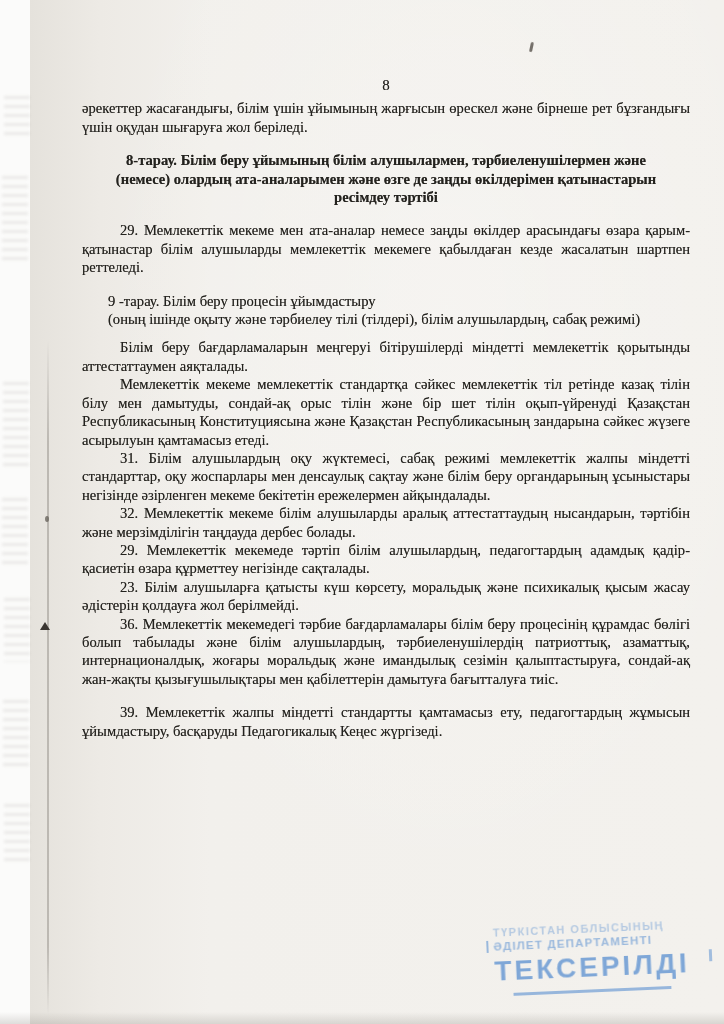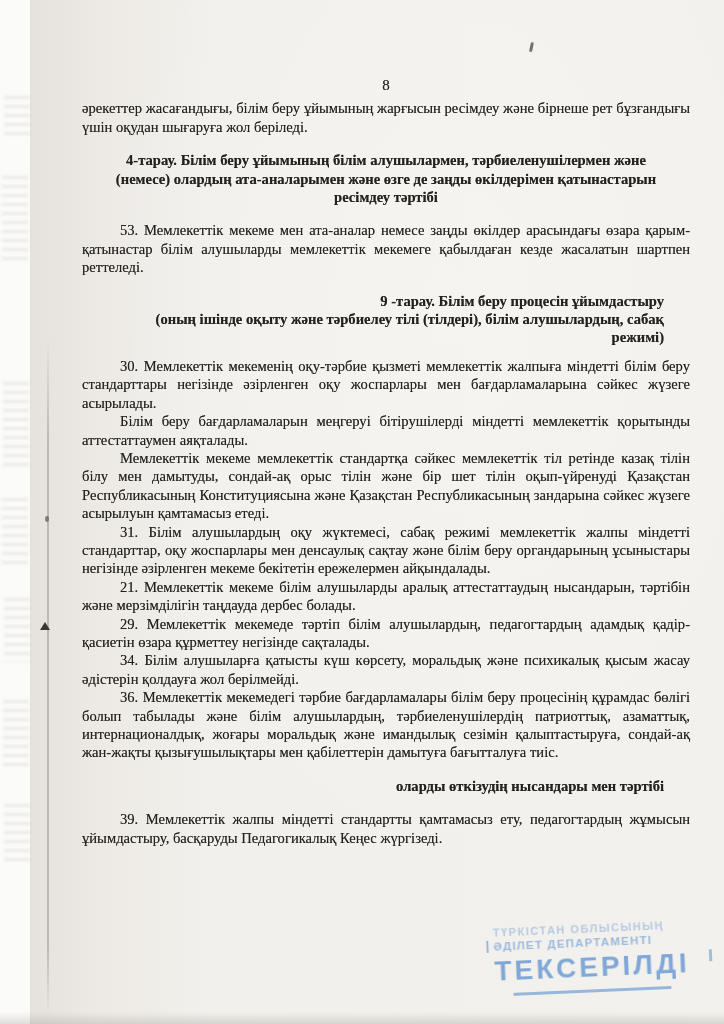--- a/index.html
+++ b/index.html
@@ -39,21 +39,21 @@
     text-shadow:0 0 .5px rgba(35,30,25,.55);
   }
   .page-num{text-align:center;font-size:15px;margin-bottom:5px;text-indent:0;}
   p{margin:0;}
   .para{text-indent:38px;}
   .chapter{
     font-weight:bold;text-align:center;text-indent:0;
     margin:15px 26px 15px 26px;
   }
   .chapter-tight{margin-bottom:10px;}
-  .ch-line{text-align:right;font-weight:bold;}
+  .ch-line{text-align:left;font-weight:normal;}
   
   .margin-triangle{
     position:absolute;left:40px;top:622px;width:0;height:0;
     border-left:5px solid transparent;border-right:5px solid transparent;
     border-bottom:8px solid #3a3631;filter:blur(.3px);
   }
   .margin-dot{
     position:absolute;left:45px;top:516px;width:4px;height:6px;
     background:#6a655e;border-radius:50%;filter:blur(.6px);opacity:.8;
   }
@@ -103,42 +103,40 @@
 <div class="bleed" style="left:3px;top:700px;height:66px"></div>
 <div class="bleed" style="left:4px;top:804px;height:58px"></div>
 
 <div class="margin-dot"></div>
 <div class="margin-triangle"></div>
 <div class="ink-speck"></div>
 
 <div class="content">
   <p class="page-num">8</p>
 
-  <p>әрекеттер жасағандығы, білім беру ұйымының жарғысын ресімдеу және бірнеше рет бұзғандығы үшін оқудан шығаруға жол беріледі.</p>
+  <p>әрекеттер жасағандығы, білім үшін ұйымының жарғысын өрескел және бірнеше рет бұзғандығы үшін оқудан шығаруға жол беріледі.</p>
 
-  <p class="chapter">4-тарау. Білім беру ұйымының білім алушылармен, тәрбиеленушілермен және (немесе) олардың ата-аналарымен және өзге де заңды өкілдерімен қатынастарын ресімдеу тәртібі</p>
+  <p class="chapter">8-тарау. Білім беру ұйымының білім алушылармен, тәрбиеленушілермен және (немесе) олардың ата-аналарымен және өзге де заңды өкілдерімен қатынастарын ресімдеу тәртібі</p>
 
-  <p class="para">53. Мемлекеттік мекеме мен ата-аналар немесе заңды өкілдер арасындағы өзара қарым-қатынастар білім алушыларды мемлекеттік мекемеге қабылдаған кезде жасалатын шартпен реттеледі.</p>
+  <p class="para">29. Мемлекеттік мекеме мен ата-аналар немесе заңды өкілдер арасындағы өзара қарым-қатынастар білім алушыларды мемлекеттік мекемеге қабылдаған кезде жасалатын шартпен реттеледі.</p>
 
   <div class="chapter chapter-tight">
     <div class="ch-line">9 -тарау.  Білім беру процесін ұйымдастыру</div>
     <div class="ch-line">(оның ішінде оқыту және тәрбиелеу тілі (тілдері), білім алушылардың, сабақ режимі)</div>
   </div>
 
-  <p class="para">30. Мемлекеттік мекеменің оқу-тәрбие қызметі мемлекеттік жалпыға міндетті білім беру стандарттары негізінде әзірленген оқу жоспарлары мен бағдарламаларына сәйкес жүзеге асырылады.</p>
   <p class="para">Білім беру бағдарламаларын меңгеруі бітірушілерді міндетті мемлекеттік қорытынды аттестаттаумен аяқталады.</p>
   <p class="para">Мемлекеттік мекеме мемлекеттік стандартқа сәйкес мемлекеттік тіл ретінде казақ тілін білу мен дамытуды, сондай-ақ орыс тілін және бір шет тілін оқып-үйренуді Қазақстан Республикасының Конституциясына және Қазақстан Республикасының зандарына сәйкес жүзеге асырылуын қамтамасыз етеді.</p>
   <p class="para">31. Білім алушылардың оқу жүктемесі, сабақ режимі мемлекеттік жалпы міндетті стандарттар, оқу жоспарлары мен денсаулық сақтау және білім беру органдарының ұсыныстары негізінде әзірленген мекеме бекітетін ережелермен айқындалады.</p>
-  <p class="para">21. Мемлекеттік мекеме білім алушыларды аралық аттестаттаудың нысандарын, тәртібін және мерзімділігін таңдауда дербес болады.</p>
+  <p class="para">32. Мемлекеттік мекеме білім алушыларды аралық аттестаттаудың нысандарын, тәртібін және мерзімділігін таңдауда дербес болады.</p>
   <p class="para">29. Мемлекеттік мекемеде тәртіп білім алушылардың, педагогтардың адамдық қадір-қасиетін өзара құрметтеу негізінде сақталады.</p>
-  <p class="para">34. Білім алушыларға қатысты күш көрсету, моральдық және психикалық қысым жасау әдістерін қолдауға жол берілмейді.</p>
+  <p class="para">23. Білім алушыларға қатысты күш көрсету, моральдық және психикалық қысым жасау әдістерін қолдауға жол берілмейді.</p>
   <p class="para">36. Мемлекеттік мекемедегі тәрбие бағдарламалары білім беру процесінің құрамдас бөлігі болып табылады және білім алушылардың, тәрбиеленушілердің патриоттық, азаматтық, интернационалдық, жоғары моральдық және имандылық сезімін қалыптастыруға, сондай-ақ жан-жақты қызығушылықтары мен қабілеттерін дамытуға бағытталуға тиіс.</p>
 
   <div class="chapter">
-    <div class="ch-line">оларды өткізудің нысандары мен тәртібі</div>
   </div>
 
   <p class="para">39. Мемлекеттік жалпы міндетті стандартты қамтамасыз ету, педагогтардың жұмысын ұйымдастыру, басқаруды Педагогикалық Кеңес жүргізеді.</p>
 
 </div>
 
 <div class="stamp" style="color: rgb(95, 147, 210);">
   <div class="stamp-line1">ТҮРКІСТАН ОБЛЫСЫНЫҢ</div>
   <div class="stamp-line2">ӘДІЛЕТ ДЕПАРТАМЕНТІ</div>
   <div class="stamp-line3">ТЕКСЕРІЛДІ</div>

